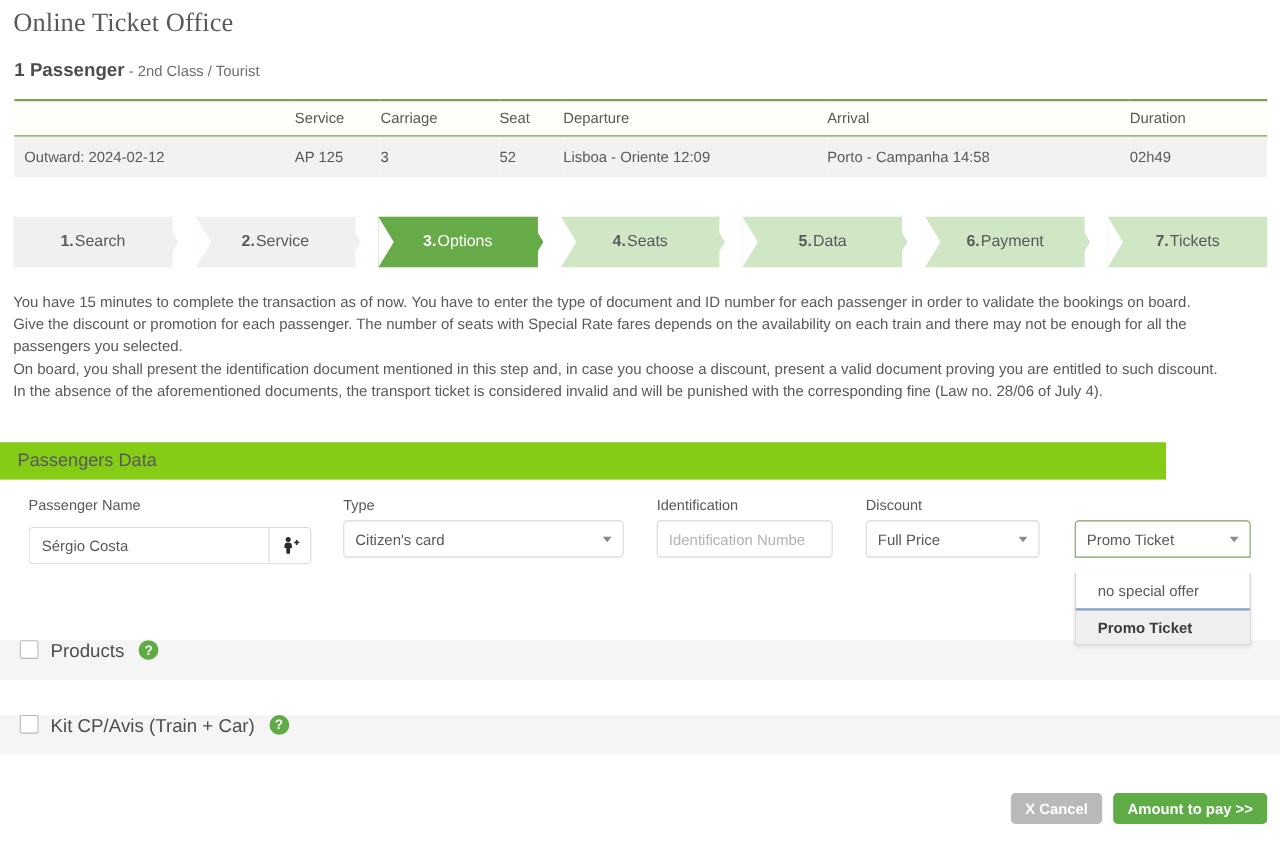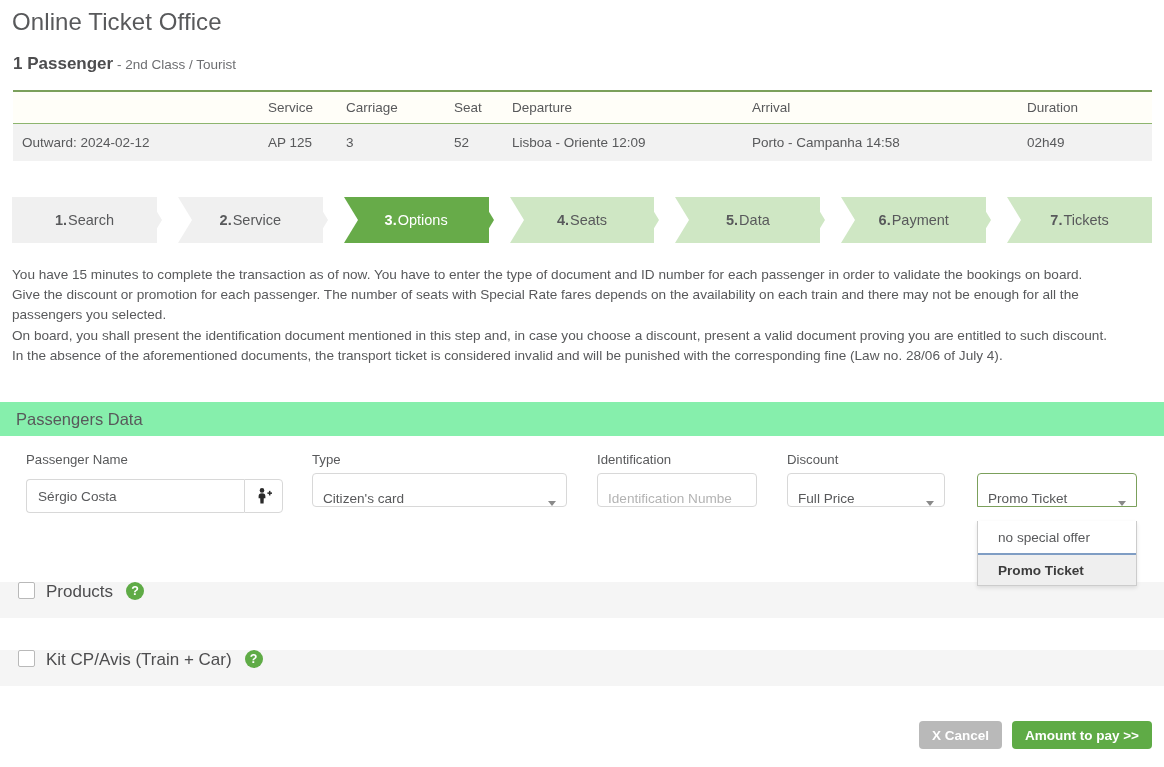--- a/index.html
+++ b/index.html
@@ -11,20 +11,21 @@
     color: #58595b;
     overflow: hidden;
   }
   .page { position: relative; width: 1164px; height: 767px; }
 
   
   .app-title {
     position: absolute; left: 12px; top: 8px;
     font-size: 24px; font-weight: 400; color: #58595b;
     letter-spacing: 0.1px;
+    font-family: Liberation Serif, serif;
   }
   .subtitle {
     position: absolute; left: 13px; top: 54px;
     font-size: 16px; color: #58595b;
   }
   .subtitle .pax { font-weight: 700; font-size: 17px; color: #4d4d4f; margin-top: 12px; }
   .subtitle .cls { font-size: 13.5px; color: #6d6e71; }
 
   
   .trip-table {
@@ -99,41 +100,41 @@
   .info {
     position: absolute; left: 12px; top: 265px;
     width: 1140px;
     font-size: 13.6px; line-height: 20.2px; color: #58595b;
   }
   .info p { margin: 0; }
 
   
   .section-bar {
     position: absolute; left: 0; top: 402px;
-    width: 1164px; height: 34px;
-    background: #86efac;
+    width: 1060px; height: 34px;
+    background: #84cc16;
     display: flex; align-items: center;
   }
   .section-bar .title {
     margin-left: 16px; font-size: 16.5px; color: #58595b;
   }
 
   .form-row { position: absolute; left: 0; top: 452px; width: 1164px; }
   .field { position: absolute; }
   .field-label {
     font-size: 13.2px; color: #58595b; margin-bottom: 6px; display: block;
   }
   .ctl {
     height: 34px;
     border: 1px solid #d8d8d8;
     border-radius: 4px;
     background: #ffffff;
     font-size: 13.6px;
     color: #58595b;
-    display: flex; align-items: flex-end;
+    display: flex; align-items: center;
     padding: 0 10px;
   }
   .ctl.placeholder { color: #b3b3b3; }
   .select {
     justify-content: space-between;
     cursor: pointer;
   }
   .caret {
     width: 0; height: 0;
     border-left: 4.5px solid transparent;

